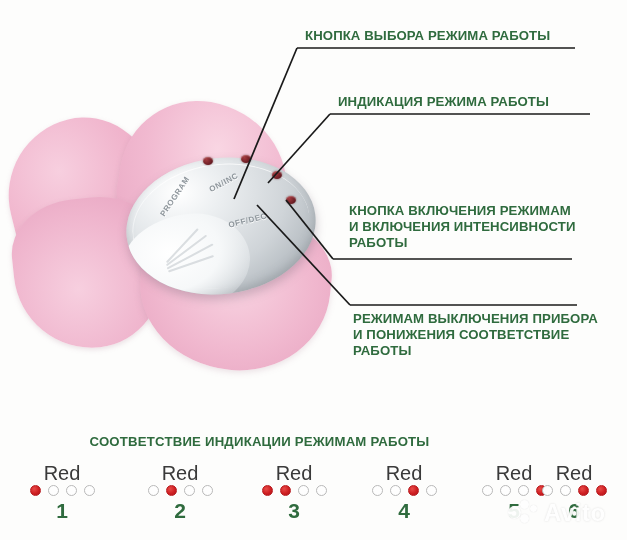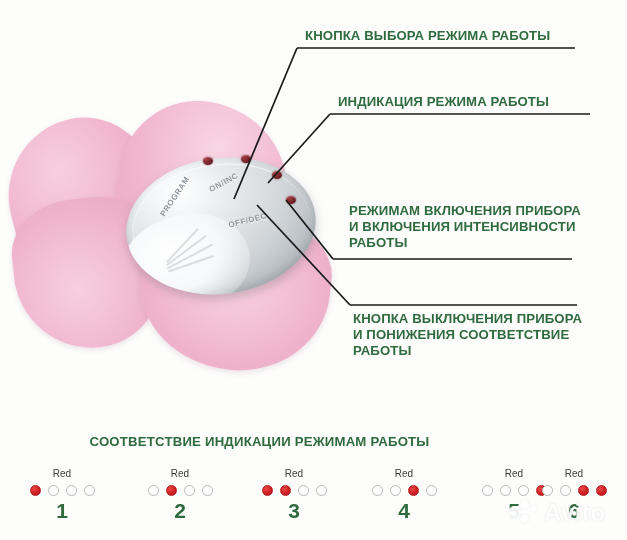--- a/index.html
+++ b/index.html
@@ -100,21 +100,21 @@
   svg.leads{position:absolute;left:0;top:0;width:627px;height:540px;
             pointer-events:none;overflow:visible;}
 
   
   .legend-title{
     position:absolute;left:0;top:434px;width:519px;text-align:center;
     color:#2f6b3e;font-weight:700;font-size:13.2px;letter-spacing:.2px;
   }
   .led-groups{position:absolute;left:0;top:464px;width:627px;height:76px;}
   .led-group{position:absolute;top:0;width:104px;text-align:center;}
-  .led-red{color:#3a3a3a;font-size:10px;font-weight:400;line-height:19px;
+  .led-red{color:#3a3a3a;font-size:20px;font-weight:400;line-height:19px;
            font-family:"Liberation Sans", sans-serif;text-align:center;}
   .led-row{display:flex;justify-content:center;gap:7px;margin-top:2px;}
   .led{width:11px;height:11px;border-radius:50%;box-sizing:border-box;}
   .led.off{border:1.6px solid #b9b9b9;background:#fefefe;}
   .led.on{background:radial-gradient(circle at 36% 32%,#e84b48 0%,#cf1f22 55%,#a8141a 100%);
           border:1px solid #b81b1f;}
   .led-num{color:#2f6b3e;font-size:21px;font-weight:700;line-height:24px;margin-top:3px;}
 
   
   .wm{position:absolute;left:506px;top:498px;width:118px;height:36px;opacity:.92;}
@@ -171,27 +171,27 @@
 
     <polyline points="350,305 577,305" fill="none" stroke="#1a1a1a" stroke-width="1.7"></polyline>
     <polyline points="350,305 257,205" fill="none" stroke="#1a1a1a" stroke-width="1.7"></polyline>
   </svg>
 
   <div class="callout" style="left:305px;top:28px;">КНОПКА ВЫБОРА РЕЖИМА РАБОТЫ</div>
 
   <div class="callout" style="left:338px;top:94px;">ИНДИКАЦИЯ РЕЖИМА РАБОТЫ</div>
 
   <div>
-    <div class="callout" style="left:349px;top:203px;">РЕЖИМАМ ВКЛЮЧЕНИЯ ПРИБОРА</div>
+    <div class="callout" style="left:349px;top:203px;">КНОПКА ВКЛЮЧЕНИЯ РЕЖИМАМ</div>
     <div class="callout" style="left:349px;top:219px;">И ВКЛЮЧЕНИЯ ИНТЕНСИВНОСТИ</div>
     <div class="callout" style="left:349px;top:235px;">РАБОТЫ</div>
   </div>
 
   <div>
-    <div class="callout" style="left:353px;top:311px;">КНОПКА ВЫКЛЮЧЕНИЯ ПРИБОРА</div>
+    <div class="callout" style="left:353px;top:311px;">РЕЖИМАМ ВЫКЛЮЧЕНИЯ ПРИБОРА</div>
     <div class="callout" style="left:353px;top:327px;">И ПОНИЖЕНИЯ СООТВЕТСТВИЕ</div>
     <div class="callout" style="left:353px;top:343px;">РАБОТЫ</div>
   </div>
 
   <div class="legend-title">СООТВЕТСТВИЕ ИНДИКАЦИИ РЕЖИМАМ РАБОТЫ</div>
 
   <div class="led-groups" id="led-groups">
       <div class="led-group" style="left: 10px;">
         <div class="led-red">Red</div>
         <div class="led-row">

